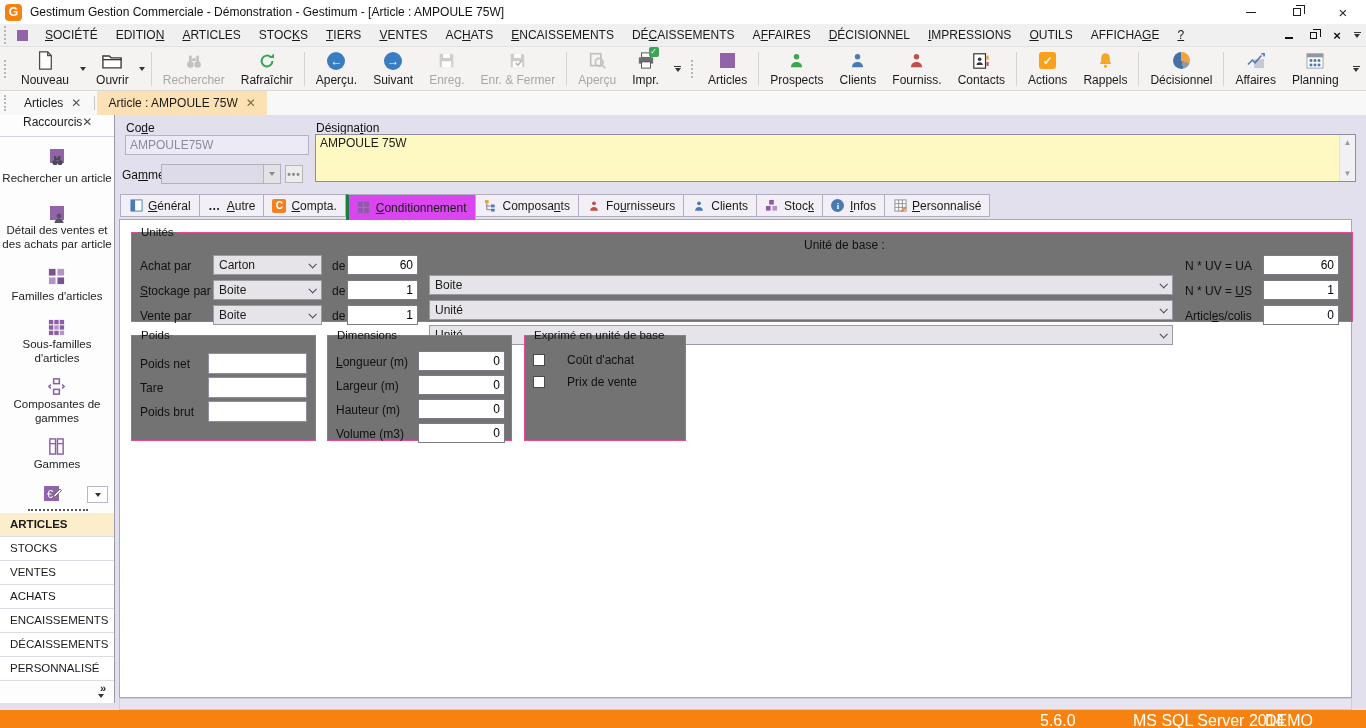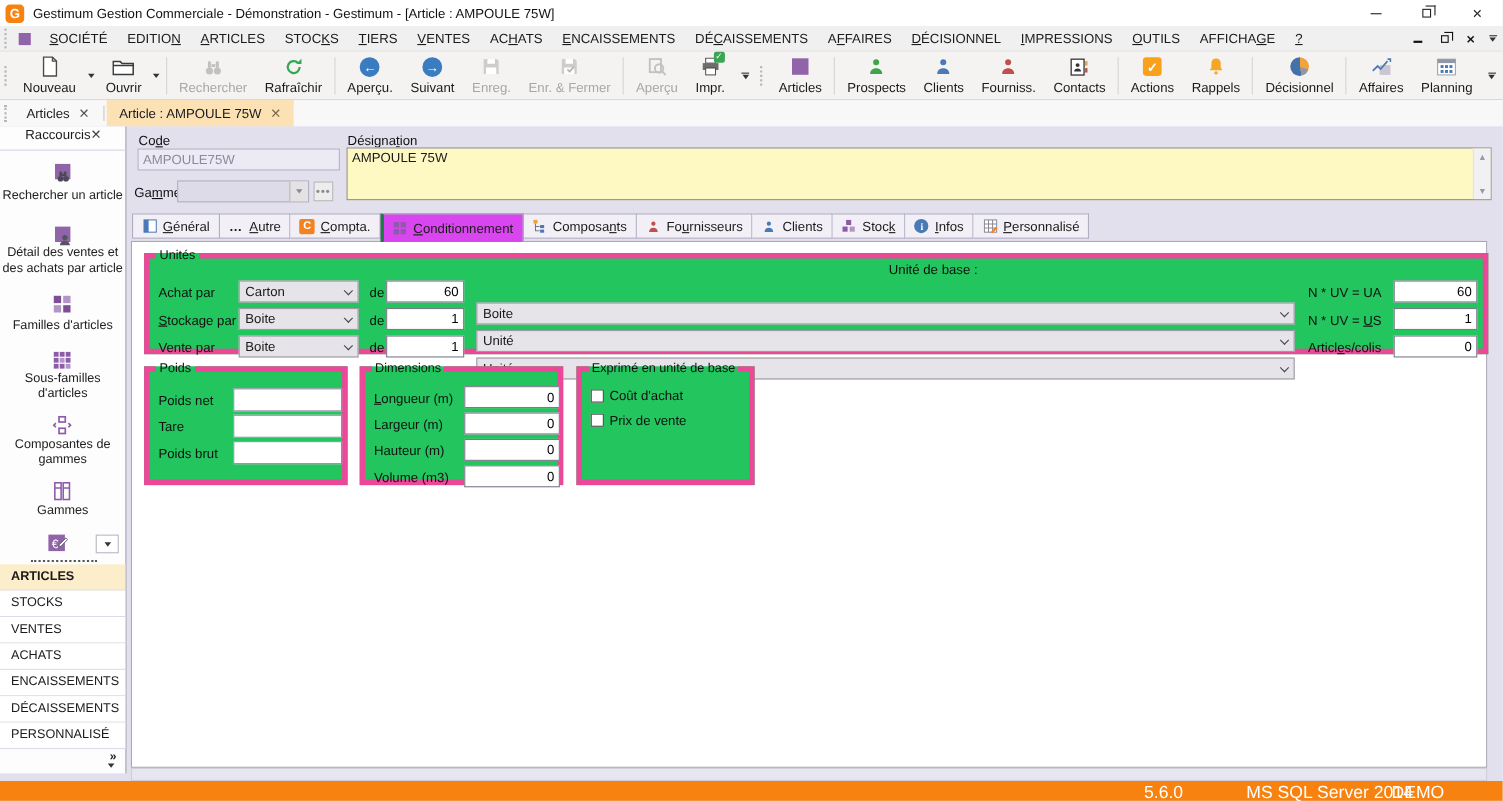--- a/index.html
+++ b/index.html
@@ -91,24 +91,24 @@
 
   
   #ftabs{position:absolute;left:4px;top:79px;height:26px;display:flex;align-items:flex-start}
   .ftab{display:flex;align-items:center;gap:5px;padding:0 8px;height:23px;background:#f2f0f6;border:1px solid #b0aec0;border-left:none;font-size:12px;white-space:nowrap}
   .ftab:first-child{border-left:1px solid #b0aec0}
   .ftab.active{background:#d946ef;height:26px;border-bottom:none;border-left:3px solid #15803d;position:relative;z-index:3}
   .fticon{width:14px;height:14px;display:flex;align-items:center;justify-content:center;flex:none}
 
   
   #panel{position:absolute;left:3px;top:104px;width:1233px;height:479px;background:#fff;border:1px solid #a9a7b9;z-index:1}
-  .gb{position:absolute;border:5px solid #ec4899;background:#22c55e;margin:0}
+  .gb{position:absolute;border:1px solid #ec4899;background:#737373;margin:0}
   .gb legend{font-size:11.5px;margin-left:6px;padding:0 3px;color:#111}
   .u-row{position:absolute;left:0;width:100%;height:22px}
-  .cbrow{position:absolute;left:8px;display:flex;align-items:center;gap:5px}
+  .cbrow{position:absolute;left:8px;display:flex;align-items:center;gap:22px}
   .cb{width:12px;height:12px;border:1px solid #4a4a4a;background:#fff;display:inline-block;flex:none}
   #hstrip{position:absolute;left:3px;top:583px;width:1233px;height:12px;background:#e7e5f0;border:1px solid #cfcdda}
 
   
   #statusbar{position:absolute;left:0;top:710px;width:1366px;height:18px;background:#f8820f;color:#fff;font-size:16px}
   #statusbar span{position:absolute;top:2px}
 
   svg{display:block}
 </style>
 </head>

